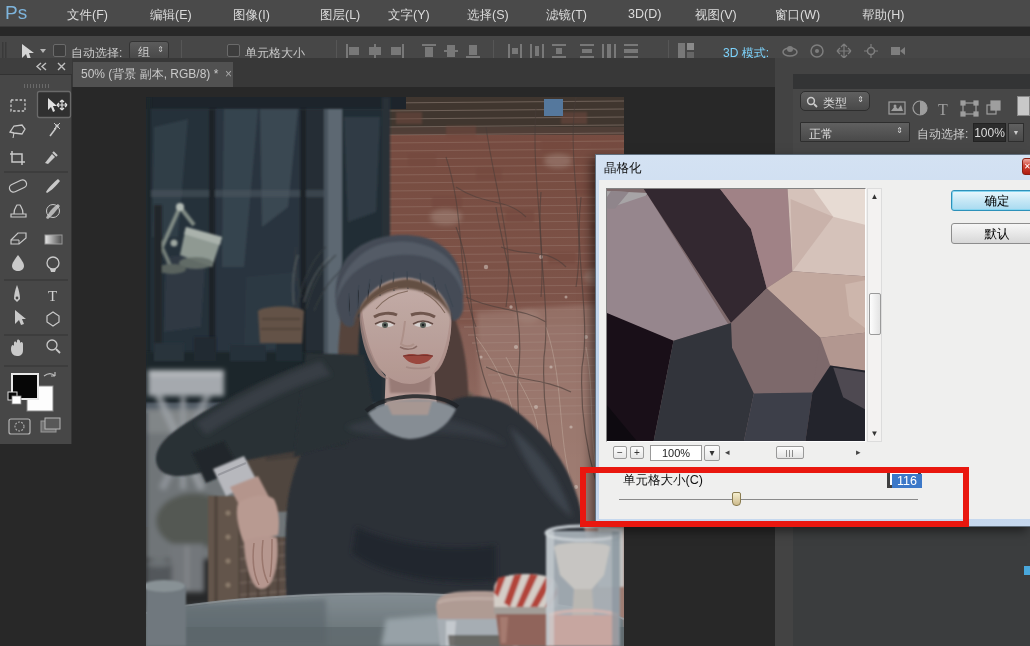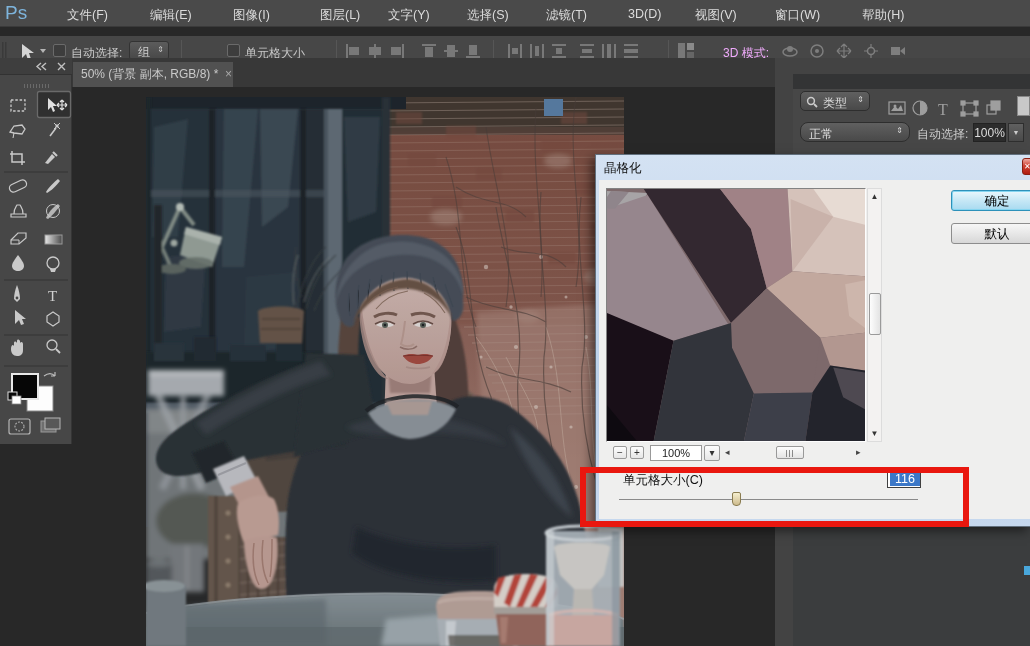--- a/index.html
+++ b/index.html
@@ -37,21 +37,21 @@
 .btn-close{position:absolute;left:427px;top:4px;width:9px;height:17px;background:linear-gradient(#f0a8a0,#cf4335 45%,#b01e10);border:1px solid #8a2014;border-radius:3px 0 0 3px}
 .okbtn{position:absolute;left:352px;top:10px;width:92px;height:21px;background:linear-gradient(#e9f7fd,#c9e9f6 45%,#a8daf0);border:1px solid #2d91ba;border-radius:3px;box-shadow:0 0 0 1px #86d5f0 inset;color:#000;font-size:12.5px;text-align:center;line-height:20px}
 .defbtn{position:absolute;left:352px;top:43px;width:92px;height:21px;background:linear-gradient(#f6f6f6,#e9e9e9 45%,#d7d7d7);border:1px solid #8d8d8d;border-radius:3px;color:#000;font-size:12.5px;text-align:center;line-height:20px}
 .preview{position:absolute;left:7px;top:8px;width:260px;height:254px;border:1px solid #828282;border-bottom-color:#fdfdfd;border-right-color:#fdfdfd;background:#888;overflow:hidden}
 .vscroll{position:absolute;left:268px;top:8px;width:15px;height:254px;background:#f3f2f1;border:1px solid #dcdcdc}
 .varr{position:absolute;left:0;width:13px;height:13px;font-size:8px;color:#333;text-align:center;line-height:13px}
 .vthumb{position:absolute;left:1px;top:104px;width:12px;height:42px;background:linear-gradient(90deg,#fdfdfd,#e3e3e3);border:1px solid #9a9a9a;border-radius:2px}
 .zoomrow{position:absolute;left:14px;top:266px;height:16px;font-size:11px;color:#222}
 .minibtn{position:absolute;width:14px;height:13px;background:linear-gradient(#fdfdfd,#e6e6e6);border:1px solid #9a9a9a;border-radius:2px;text-align:center;line-height:11px;font-size:10px;color:#333}
 .slider-label{position:absolute;left:24px;top:292px;font-size:12.5px;color:#111}
-.numbox{position:absolute;left:288px;top:290px;width:34px;height:18px;background:#fff;border:1px solid #404040}
+.numbox{position:absolute;left:288px;top:290px;width:34px;height:18px;background:#fff;border:3px solid #404040}
 
 .redbox{left:580px;top:467px;width:389px;height:60px;border:6px solid #e9170f;background:transparent;z-index:30}
 .smallblue{left:1024px;top:566px;width:6px;height:9px;background:#49a8dc;z-index:5}
 </style>
 </head>
 <body>
 <div class="app">
 
   <div class="abs menubar">
     <div class="pslogo">Ps</div>
@@ -74,21 +74,21 @@
     <div class="dd" style="left:129px;width:40px">
         <span style="position:absolute;left:8px;top:2px">组</span>
         <span style="position:absolute;right:4px;top:3px;font-size:8px">⇕</span>
       </div>
     <div class="sep" style="left:181px"></div>
     <div class="cbx" style="left:227px"></div>
     <div class="txt" style="left:245px">单元格大小</div>
     <div class="sep" style="left:336px"></div>
     <div class="sep" style="left:493px"></div>
     <div class="sep" style="left:668px"></div>
-    <div class="txt" style="left:723px;color:#f0abfc">3D 模式:</div>
+    <div class="txt" style="left:723px;color:#7dd3fc">3D 模式:</div>
     <svg style="position:absolute;left:0;top:0" width="1030" height="30" id="optIcons">
     <g fill="#9a9a9a">
       <rect x="2" y="6" width="1.5" height="18" fill="#3a3a3a"></rect>
           <rect x="5" y="6" width="1.5" height="18" fill="#3a3a3a"></rect>
     </g>
     <path d="M22,8 L22,22 L26,18 L28,24 L31,23 L29,17 L34,17 Z" fill="#d5d5d5"></path>
     <path d="M40,13 L46,13 L43,17 Z" fill="#b5b5b5"></path>
     <g fill="#787878">
       <g transform="translate(346,8)">
             <rect x="0" y="0" width="2" height="14"></rect>
@@ -680,21 +680,21 @@
       </div>
     <div class="rbody">
       <div style="position:absolute;left:7px;top:2px;width:70px;height:20px;background:linear-gradient(#606060,#494949);border:1px solid #2e2e2e;border-radius:5px;color:#ddd;font-size:12px">
         <svg style="position:absolute;left:5px;top:4px" width="12" height="12" viewBox="0 0 12 12">
             <circle cx="5" cy="5" r="3.4" fill="none" stroke="#ccc" stroke-width="1.5"></circle>
             <line x1="8" y1="8" x2="11" y2="11" stroke="#ccc" stroke-width="1.8"></line>
           </svg>
         <span style="position:absolute;left:22px;top:3px">类型</span>
           <span style="position:absolute;right:5px;top:3px;font-size:8px">⇕</span>
       </div>
-      <div style="position:absolute;left:7px;top:33px;width:110px;height:20px;background:linear-gradient(#606060,#494949);border:1px solid #2e2e2e;border-radius:8px;color:#ddd;font-size:12px">
+      <div style="position:absolute;left:7px;top:33px;width:110px;height:20px;background:linear-gradient(#606060,#494949);border:1px solid #2e2e2e;border-radius:1px;color:#ddd;font-size:12px">
           <span style="position:absolute;left:8px;top:3px">正常</span>
           <span style="position:absolute;right:6px;top:3px;font-size:8px">⇕</span>
         </div>
       <div style="position:absolute;left:124px;top:37px;color:#ccc;font-size:12px">自动选择:</div>
       <div style="position:absolute;left:180px;top:34px;width:33px;height:19px;background:#2c2c2c;border:1px solid #222;color:#ddd;font-size:12px;text-align:center;line-height:18px">100%</div>
       <div style="position:absolute;left:215px;top:34px;width:16px;height:19px;background:linear-gradient(#606060,#494949);border:1px solid #2e2e2e;color:#ccc;font-size:7px;text-align:center;line-height:18px">▼</div>
       <svg style="position:absolute;left:90px;top:5px" width="150" height="25" id="filterIcons">
     <g stroke="#9e9e9e" fill="none" stroke-width="1.2">
       <rect x="6" y="8" width="16" height="12"></rect>
       <path d="M8,17 L12,12 L15,15 L18,11 L20,17 Z" fill="#9e9e9e" stroke="none"></path>

